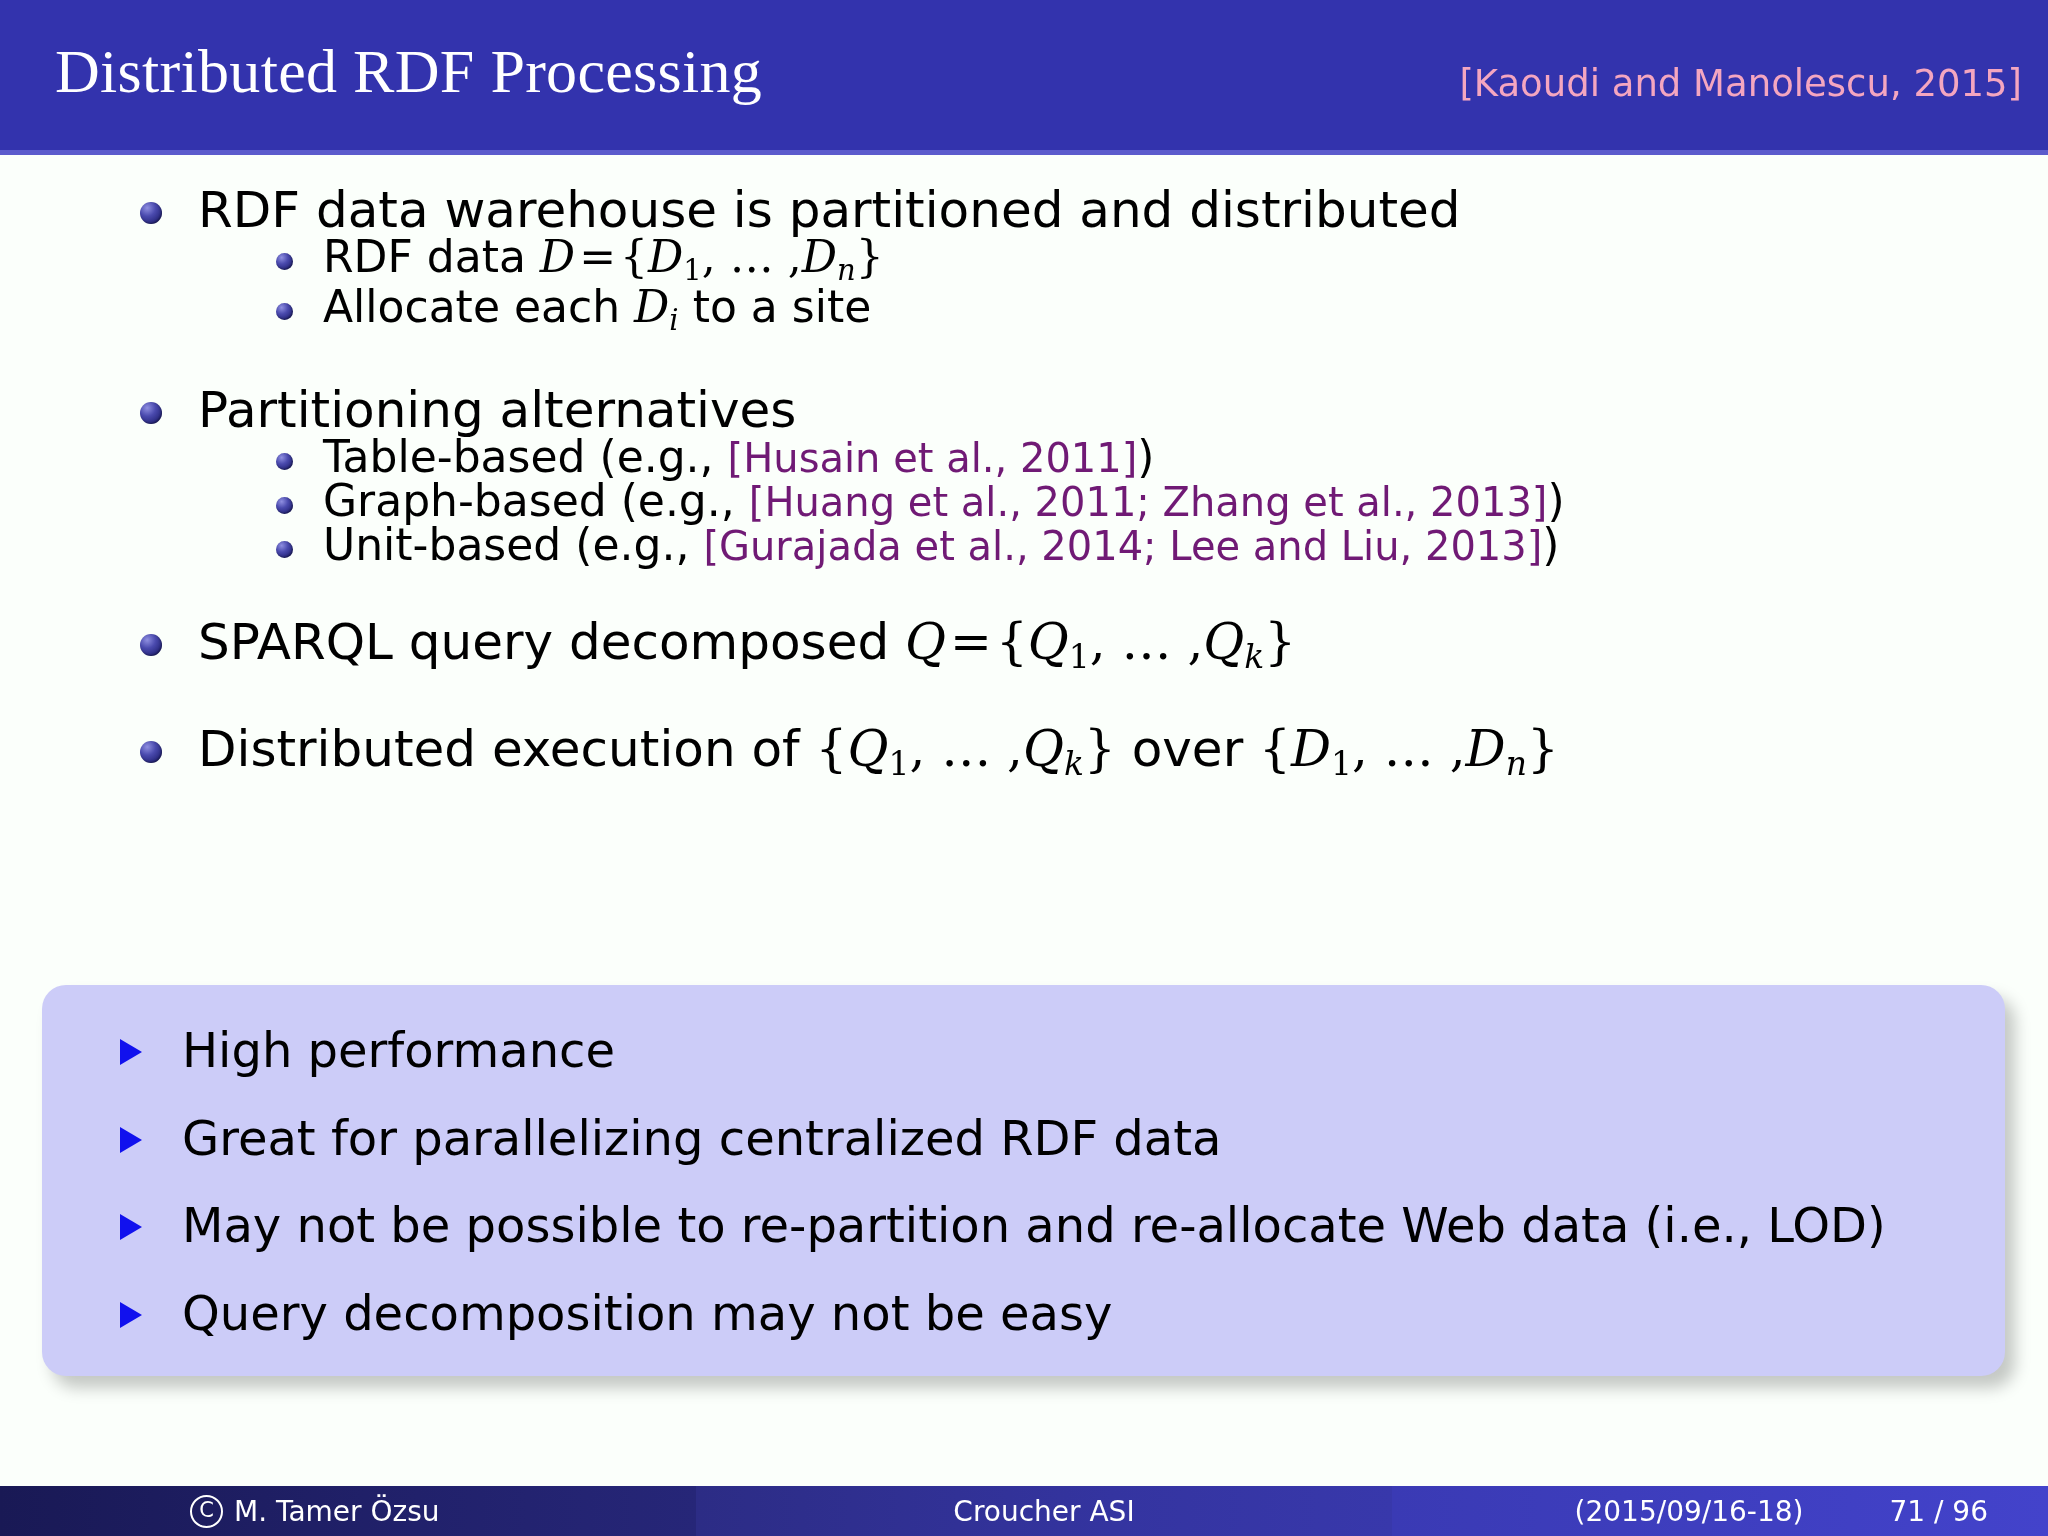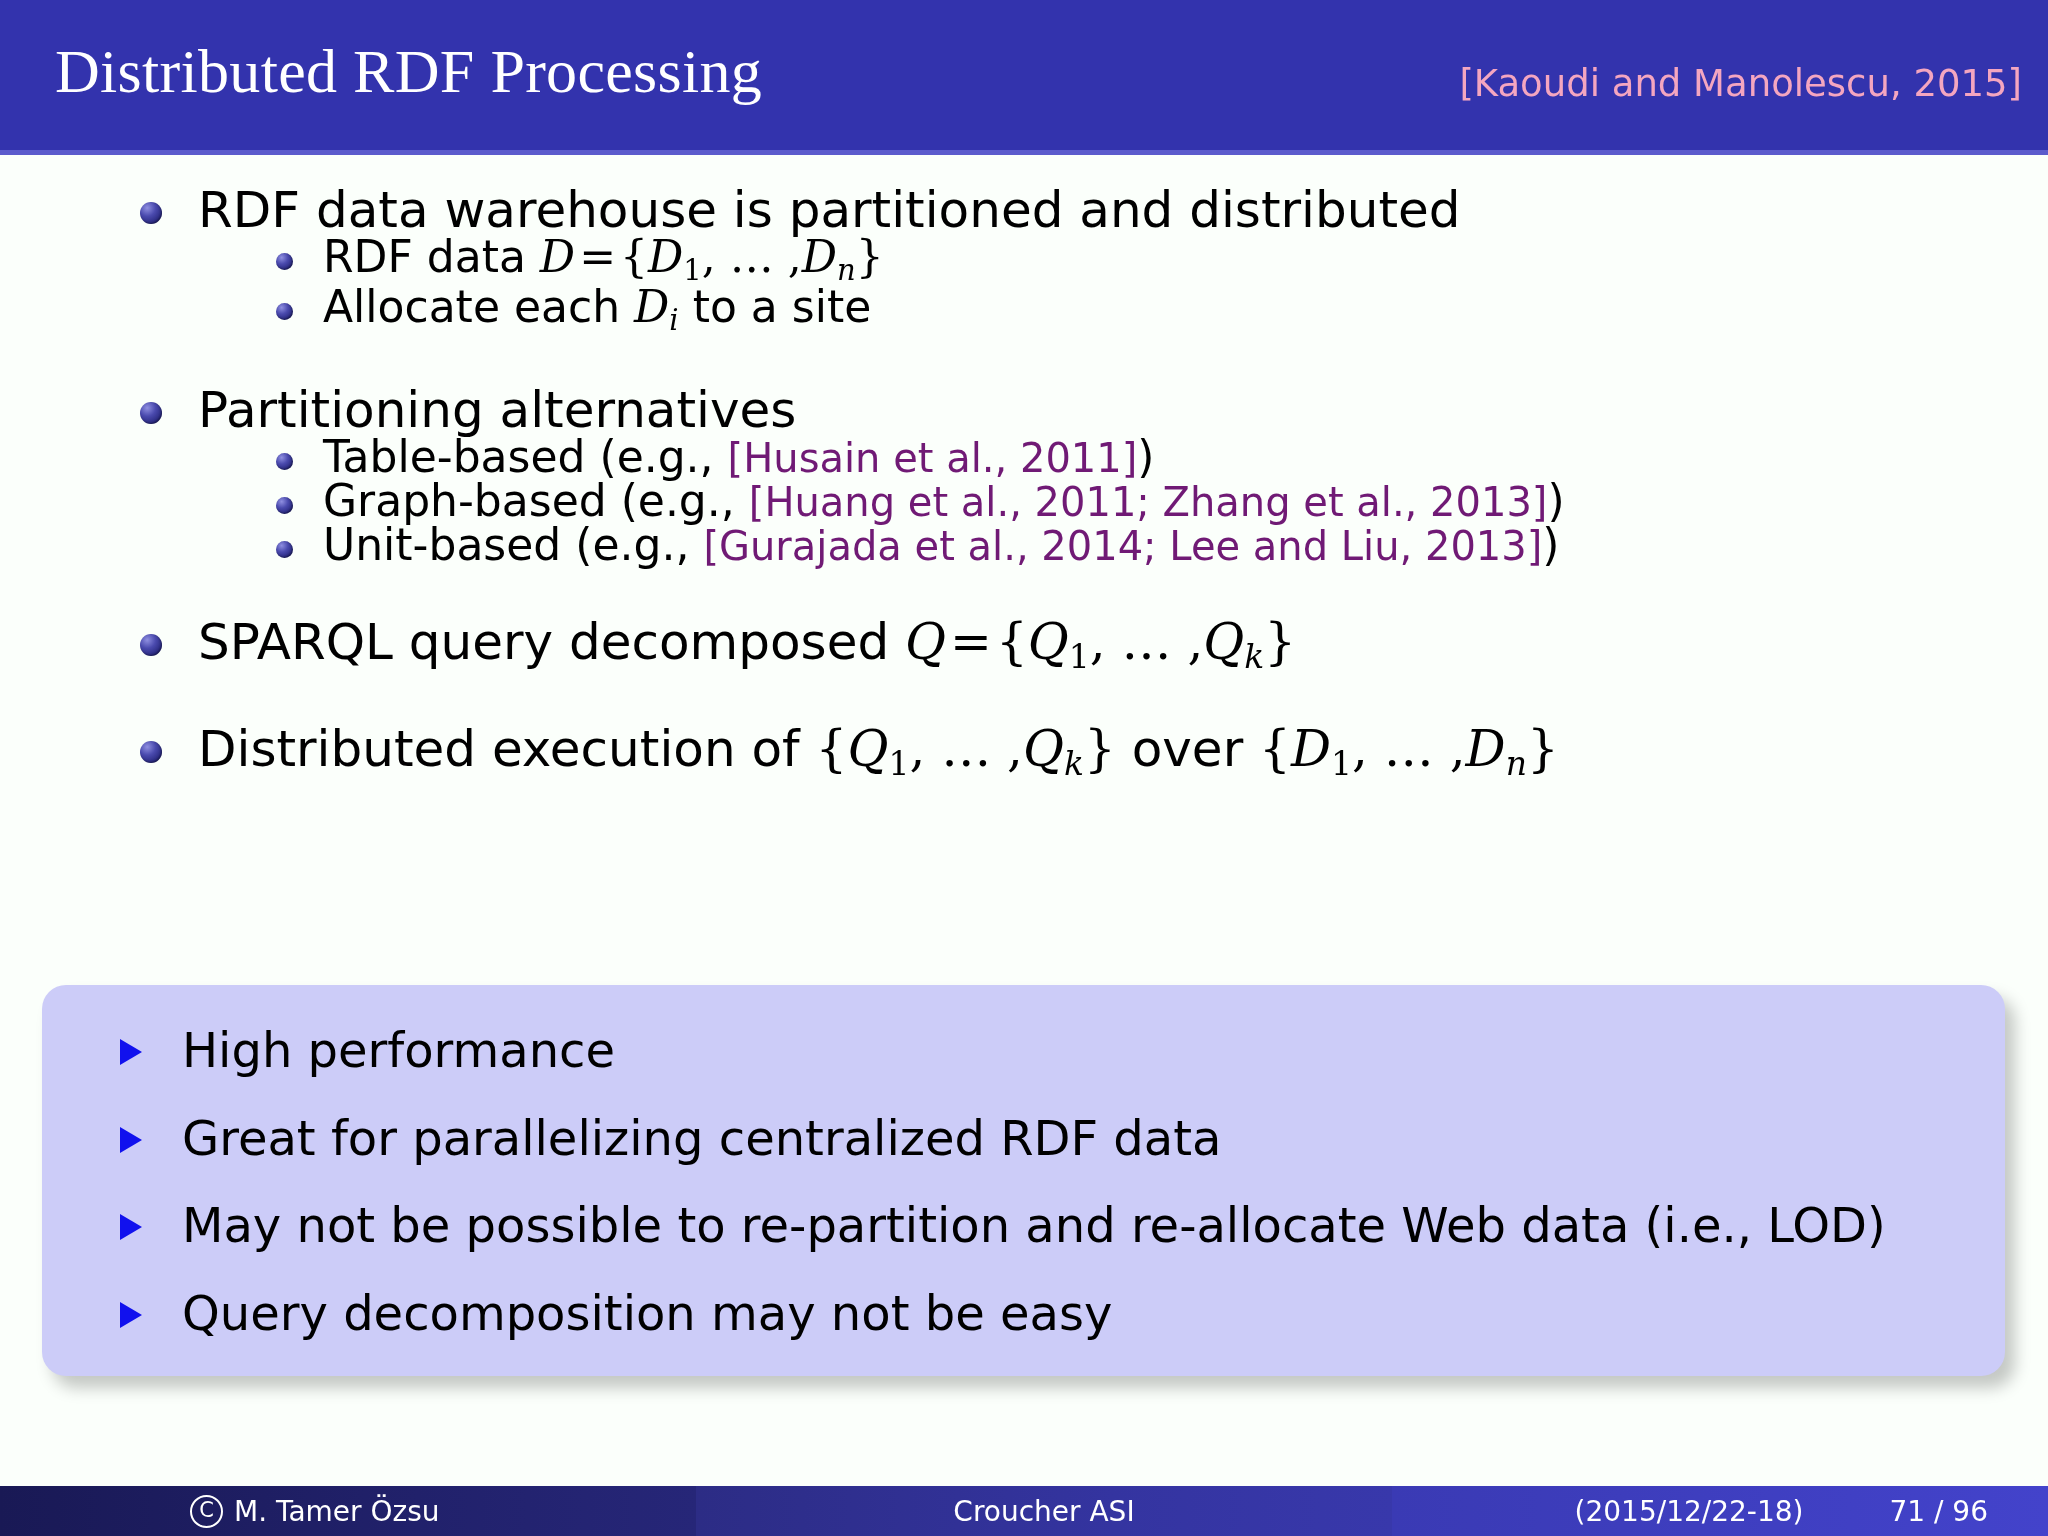--- a/index.html
+++ b/index.html
@@ -291,16 +291,16 @@
 
 <div class="footer">
   <div class="foot-seg foot-left">
     <span class="copy-mark">C</span>
     <span>M. Tamer Özsu</span>
   </div>
   <div class="foot-seg foot-mid">
     <span>Croucher ASI</span>
   </div>
   <div class="foot-seg foot-right">
-    <span class="foot-date">(2015/12/22-18)</span>
+    <span class="foot-date">(2015/09/16-18)</span>
     <span>71 / 96</span>
   </div>
 </div>
 
 </body></html>

